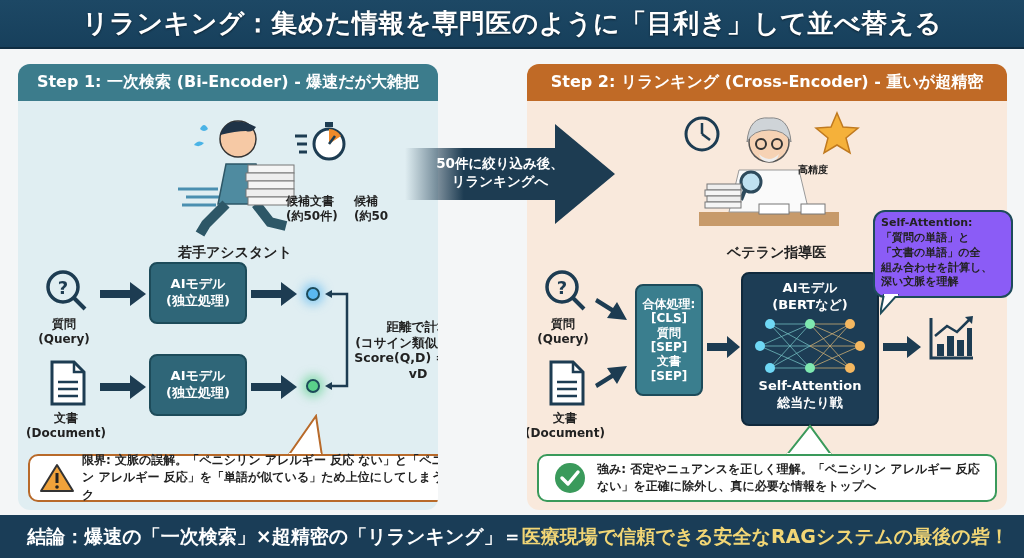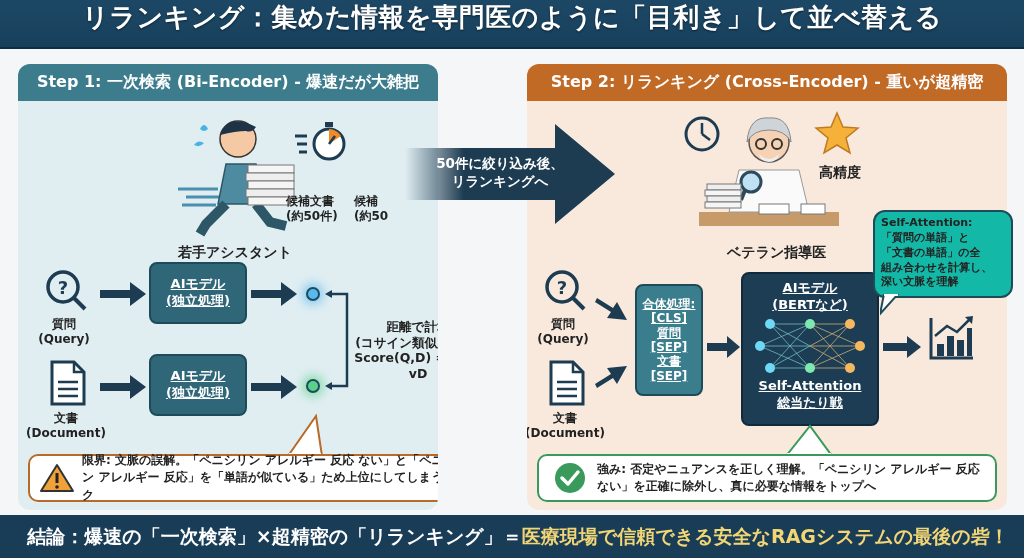--- a/index.html
+++ b/index.html
@@ -1,37 +1,37 @@
 <!DOCTYPE html>
 <html><head>
 <meta charset="utf-8">
 <style>
 *{box-sizing:border-box;margin:0;padding:0}
 html,body{width:1024px;height:558px;overflow:hidden;background:#f4f6f7;font-family:"DejaVu Sans","Liberation Sans",sans-serif;}
 .page{position:relative;width:1024px;height:558px;}
-.title-bar{position:absolute;left:0;top:0;width:1024px;height:49px;background:linear-gradient(#1d4865,#17405c);border-bottom:2px solid #0f2d42;display:flex;align-items:flex-start;justify-content:center;}
+.title-bar{position:absolute;left:0;top:0;width:1024px;height:49px;background:linear-gradient(#1d4865,#17405c);border-bottom:2px solid #0f2d42;display:flex;align-items:center;justify-content:center;}
 .title-bar span{color:#fff;font-weight:bold;font-size:26px;letter-spacing:0.5px;text-shadow:0 1px 2px rgba(0,0,0,.5);}
 .panel{position:absolute;top:64px;height:446px;border-radius:12px;overflow:hidden;}
 .panel.left{left:18px;width:420px;background:#e0eef2;}
 .panel.right{left:527px;width:480px;background:#f9e9dc;}
 .panel-head{height:37px;display:flex;align-items:center;justify-content:center;color:#fff;font-weight:bold;font-size:16px;}
 .left .panel-head{background:#3c7c8c;}
 .right .panel-head{background:#c06a26;}
 .abs{position:absolute;}
 .lbl{position:absolute;color:#222;font-weight:bold;font-size:12px;text-align:center;line-height:1.25;}
-.model-box{position:absolute;background:#2f6678;border:2px solid #1d4b5a;border-radius:8px;color:#fff;font-weight:bold;font-size:13px;display:flex;flex-direction:column;align-items:center;justify-content:center;line-height:1.3;text-decoration:underline;}
+.model-box{position:absolute;background:#2f6678;border:2px solid #1d4b5a;border-radius:8px;color:#fff;font-weight:bold;font-size:13px;display:flex;flex-direction:column;align-items:center;justify-content:center;line-height:1.3;}
 .arrow{position:absolute;}
 .dot{position:absolute;width:14px;height:14px;border-radius:50%;border:2px solid #1d4b5a;}
 .callout{position:absolute;background:#fff;border-radius:10px;display:flex;align-items:center;}
 .callout .txt{font-size:12px;font-weight:bold;color:#222;line-height:1.45;}
 .bottom-bar{position:absolute;left:0;top:515px;width:1024px;height:43px;background:#1a3d57;display:flex;align-items:center;justify-content:center;font-weight:bold;font-size:19px;padding-left:12px;}
 .bottom-bar .w{color:#fff;}
 .bottom-bar .y{color:#f2d675;}
 .big-arrow{position:absolute;left:405px;top:124px;}
-.bubble{position:absolute;left:873px;top:210px;width:140px;height:88px;background:#14b8a6;border:2px solid #1d4b5a;border-radius:12px;padding:4px 6px;font-size:11px;font-weight:bold;color:#222;line-height:1.35;}
+.bubble{position:absolute;left:873px;top:210px;width:140px;height:88px;background:#8b5cf6;border:2px solid #1d4b5a;border-radius:12px;padding:4px 6px;font-size:11px;font-weight:bold;color:#222;line-height:1.35;}
 </style>
 </head>
 <body>
 
 <div class="page">
 
   <div class="title-bar">
     <span>リランキング：集めた情報を専門医のように「目利き」して並べ替える</span>
   </div>
 
@@ -173,21 +173,21 @@
       <rect x="16" y="78" width="36" height="6" fill="#f5f5f5" stroke="#777"></rect>
       <rect x="18" y="84" width="34" height="6" fill="#eee" stroke="#777"></rect>
       <rect x="16" y="90" width="36" height="6" fill="#f5f5f5" stroke="#777"></rect>
       <rect x="70" y="92" width="30" height="10" fill="#fff" stroke="#777"></rect>
       <rect x="112" y="92" width="24" height="10" fill="#fff" stroke="#777"></rect>
     </svg>
 
     <svg class="abs" style="left:285px;top:45px" width="50" height="48">
       <path d="M25 4 L31 18 L46 19 L34 29 L38 44 L25 36 L12 44 L16 29 L4 19 L19 18Z" fill="#f5b13a" stroke="#c07a20" stroke-width="1.5"></path>
     </svg>
-    <div class="lbl" style="left:292px;top:100px;font-size:14px">高精度</div>
+    <div class="lbl" style="left:271px;top:100px;font-size:10px">高精度</div>
     <div class="lbl" style="left:200px;top:180px;font-size:14px">ベテラン指導医</div>
 
     <svg class="abs" style="left:15px;top:203px" width="50" height="50">
       <circle cx="20" cy="20" r="15" fill="none" stroke="#1d3c52" stroke-width="3.5"></circle>
       <line x1="31" y1="31" x2="42" y2="42" stroke="#1d3c52" stroke-width="4"></line>
       <text x="20" y="27" text-anchor="middle" font-size="18" font-weight="bold" fill="#1d3c52" font-family="DejaVu Sans, sans-serif">?</text>
     </svg>
     <div class="lbl" style="left:8px;top:253px;width:56px">
       <div>質問</div>
       <div>(Query)</div>

